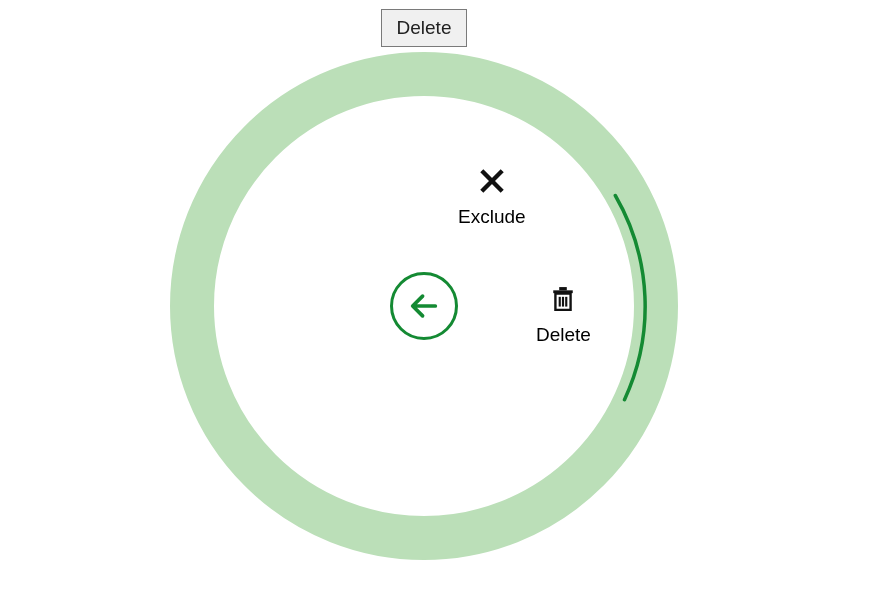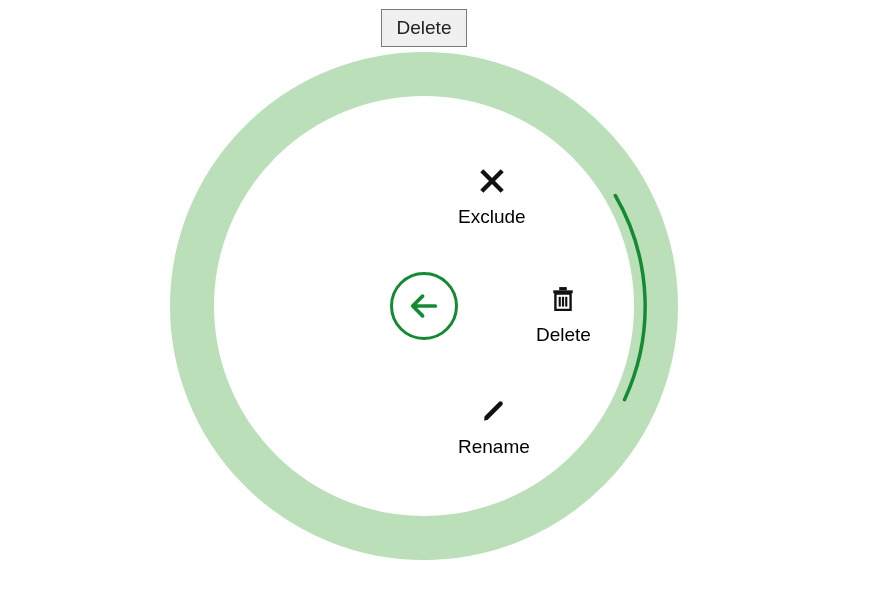--- a/index.html
+++ b/index.html
@@ -130,21 +130,13 @@
         <rect x="8.5" y="1" width="7" height="3" fill="#111"></rect>
         <path d="M5 7 H19 V22 H5 Z" fill="none" stroke="#111" stroke-width="2.2"></path>
         <line x1="9" y1="10" x2="9" y2="19" stroke="#111" stroke-width="2"></line>
         <line x1="12" y1="10" x2="12" y2="19" stroke="#111" stroke-width="2"></line>
         <line x1="15" y1="10" x2="15" y2="19" stroke="#111" stroke-width="2"></line>
       </svg>
     </span>
     <span class="menu-label">Delete</span>
   </div>
 
-  <div class="menu-item item-rename">
-    <span class="icon">
-      <svg width="26" height="26" viewBox="0 0 24 24">
-        <path d="M3 21 L6.2 20 L19.5 6.7 C20.3 5.9 20.3 4.5 19.5 3.7 C18.7 2.9 17.3 2.9 16.5 3.7 L3.2 17 Z" fill="#111"></path>
-      </svg>
-    </span>
-    <span class="menu-label">Rename</span>
-  </div>
 </div>
 
 </body></html>

